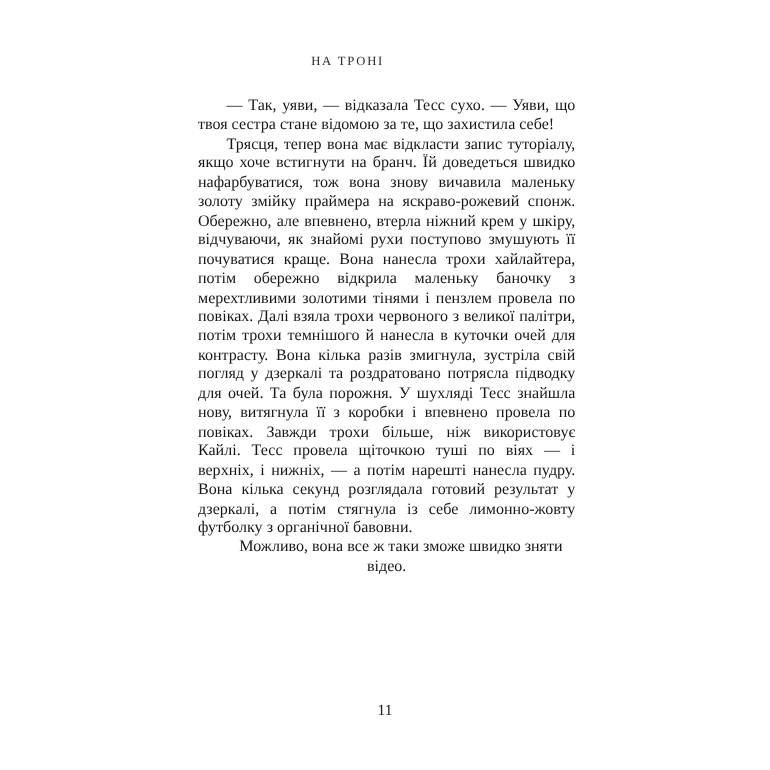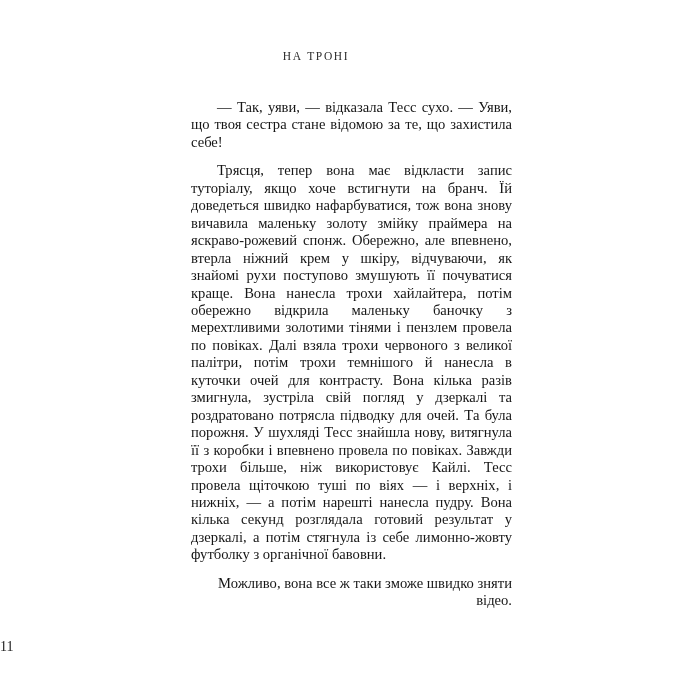--- a/index.html
+++ b/index.html
@@ -33,38 +33,39 @@
     font-variant: small-caps;
     text-transform: uppercase;
   }
   .text-block {
     position: absolute;
     top: 88px;
     left: 180px;
     width: 343px;
   }
   .text-block p {
-    margin: 11px;
+    margin: 0;
     font-size: 14.6px;
     line-height: 17.45px;
     text-align: justify;
     text-justify: inter-word;
     text-indent: 26px;
     color: #161616;
     hyphens: manual;
     -webkit-hyphens: manual;
   }
   .text-block p:last-of-type {
-    text-align: right;
+    text-align: center;
   }
   .folio {
     position: absolute;
     top: 639px;
     left: 0;
     width: 700px;
+    text-align: center;
     font-size: 14px;
     color: #1a1a1a;
   }
 </style>
 </head>
 <body>
 
 <div class="page">
 
   <div class="running-head">На троні</div>

